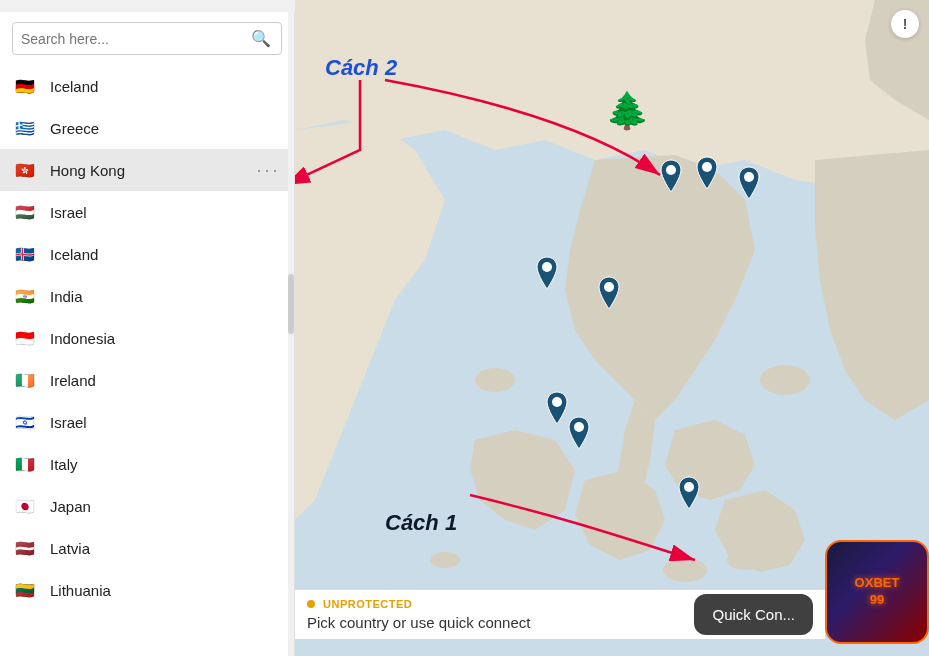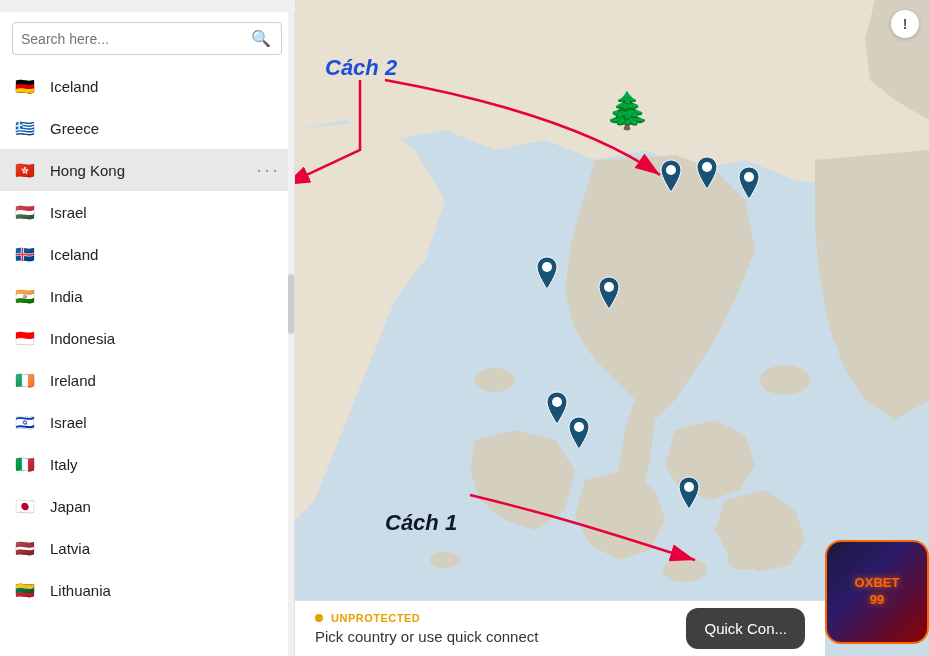--- a/index.html
+++ b/index.html
@@ -165,28 +165,28 @@
       position: absolute;
       top: 0; left: 0;
       width: 100%; height: 100%;
       pointer-events: none;
       z-index: 25;
     }
 
     
     .bottom-bar {
       position: absolute;
-      bottom: 0; left: 295px;
+      bottom: 17px; left: 295px;
       width: 530px;
-      height: 56px;
+      height: 50px;
       background: #fff;
       border-top: 1px solid #ddd;
       display: flex;
       align-items: center;
-      padding: 0 20px;
+      padding: 0 12px;
       z-index: 20;
     }
     .status-dot {
       width: 8px; height: 8px;
       border-radius: 50%;
       background: #e8a000;
       margin-right: 8px;
     }
     .status-text {
       font-size: 11px;

